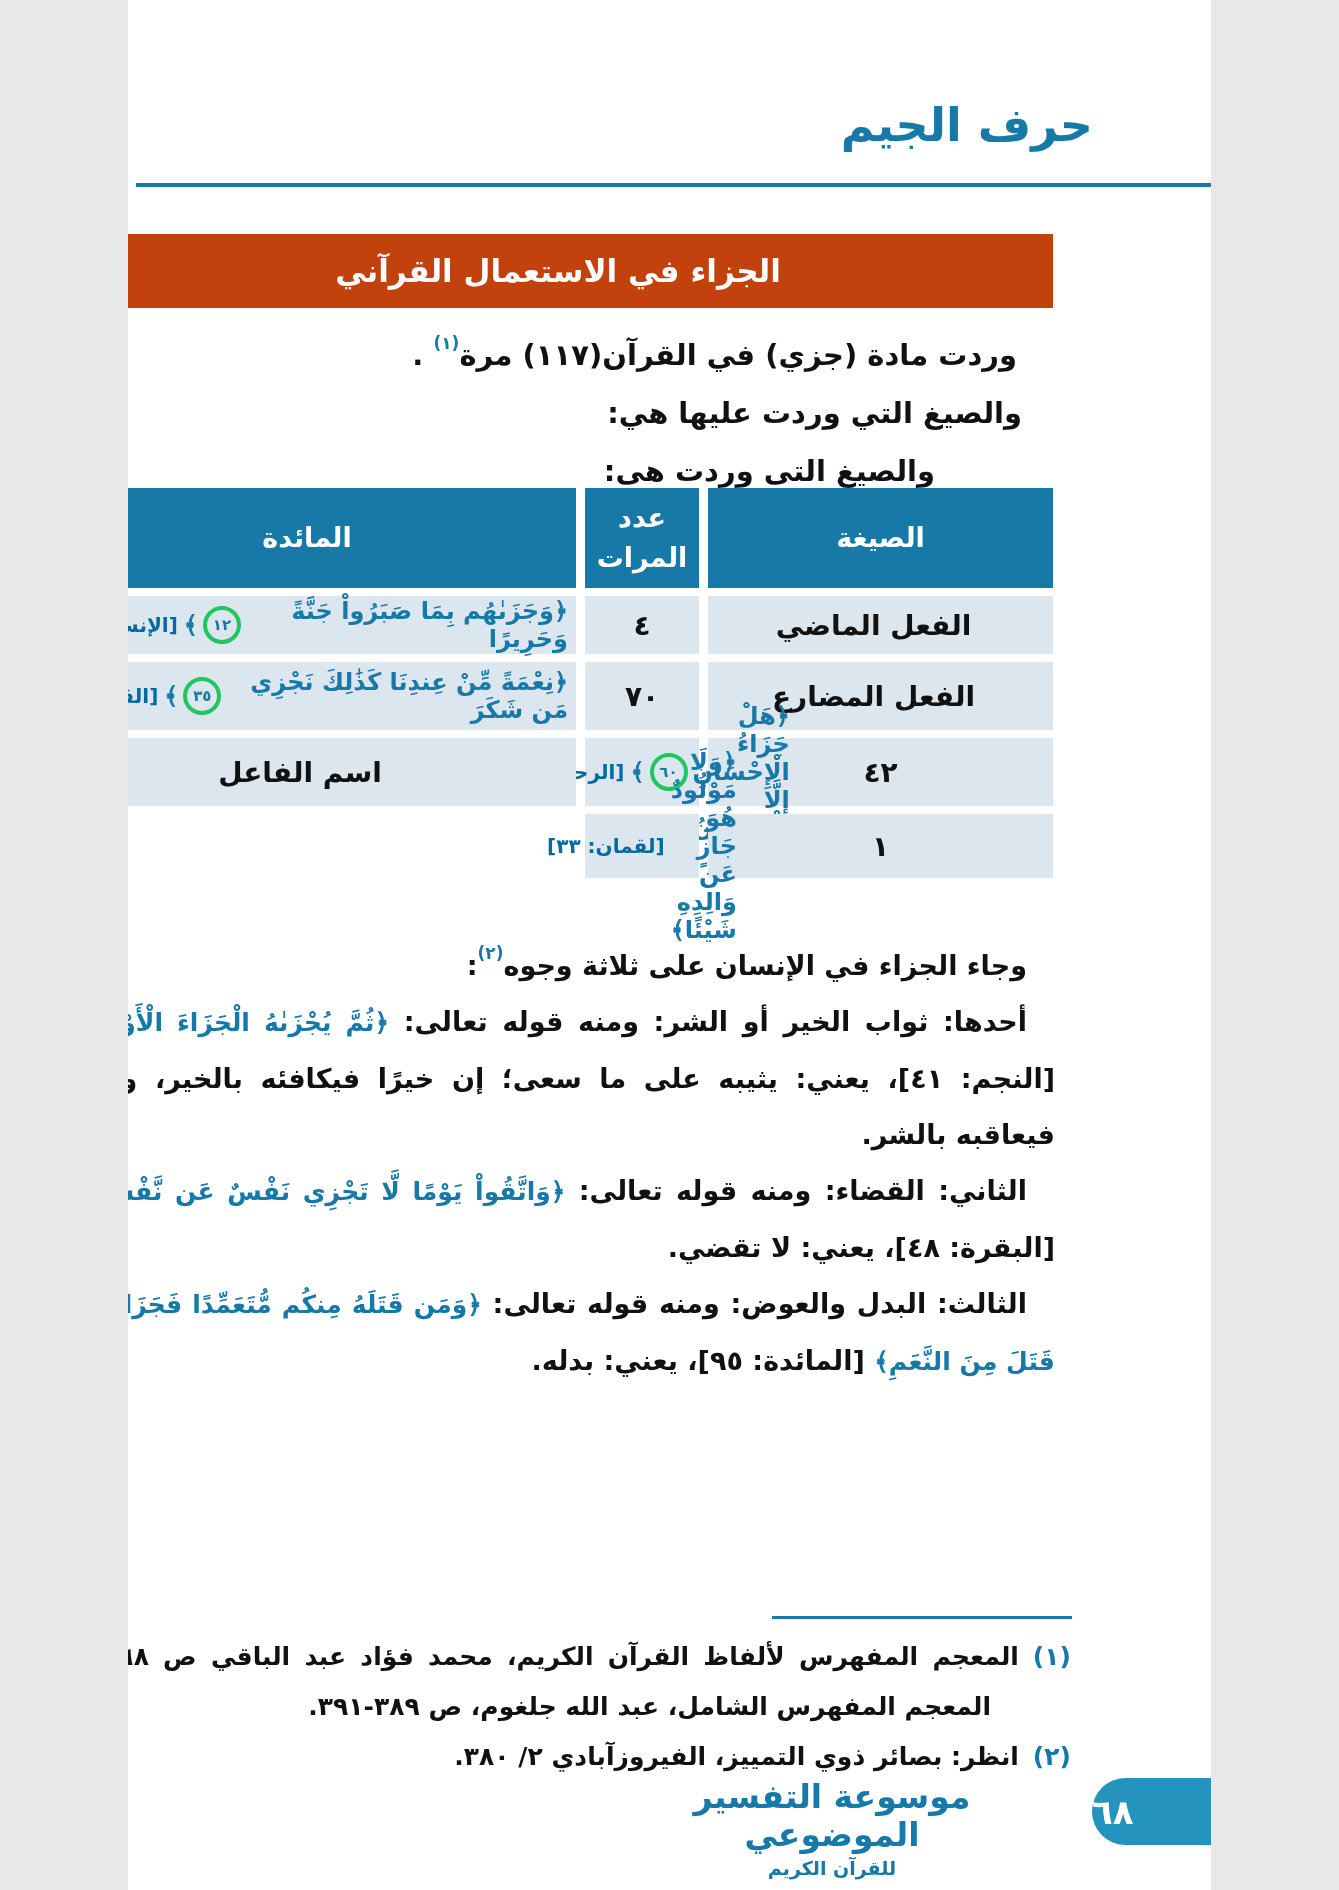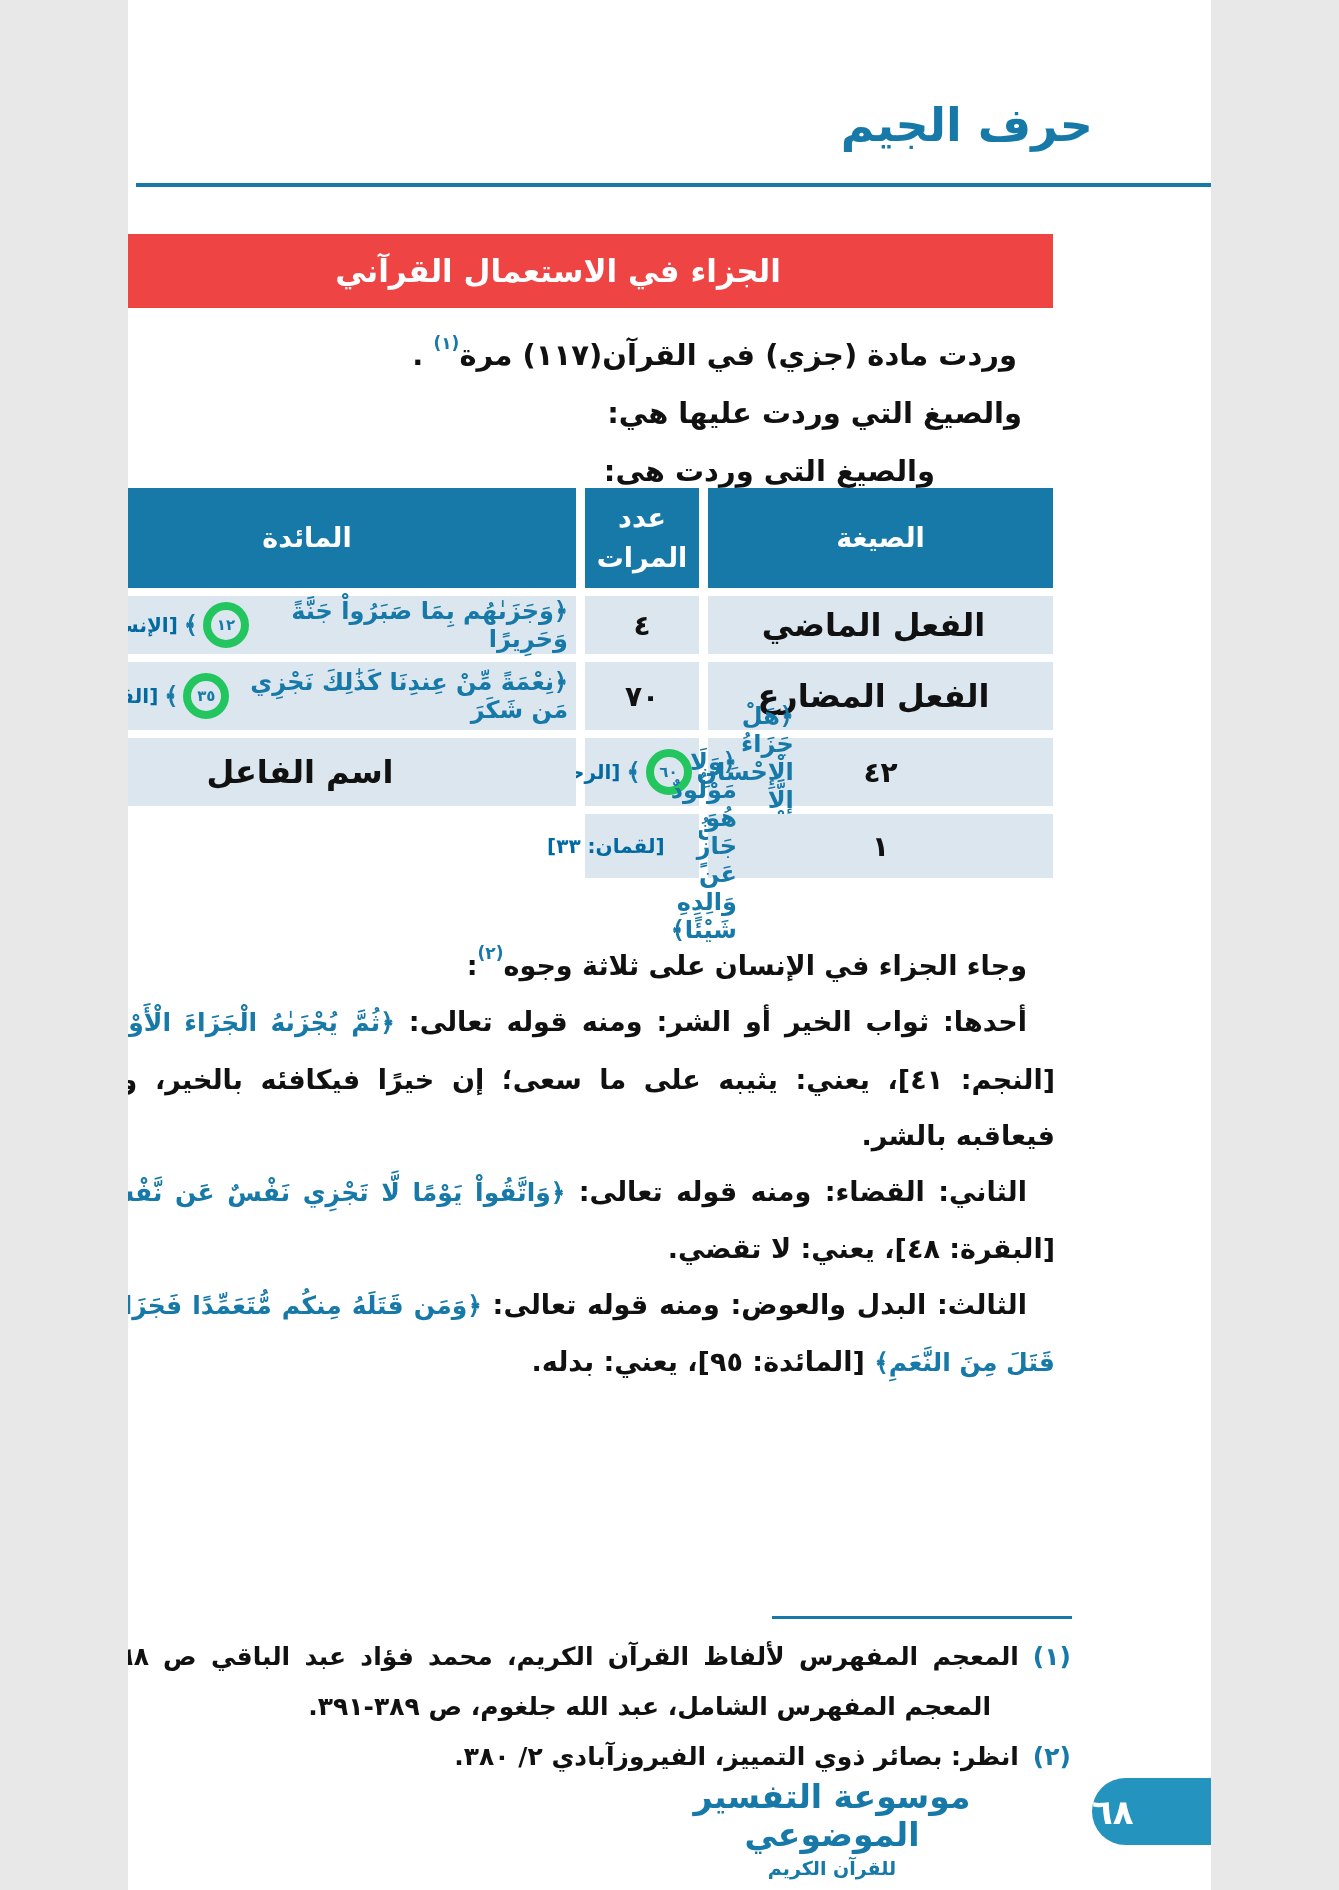--- a/index.html
+++ b/index.html
@@ -19,21 +19,21 @@
     color:#1779a8;font-size:46px;font-weight:700;
     letter-spacing:-1px;
   }
   .top-rule{
     position:absolute;top:183px;left:8px;width:1216px;height:4px;
     background:#1779a8;
   }
   
   .title-bar{
     position:absolute;top:234px;right:158px;width:990px;height:74px;
-    background:#ef4444;color:#fff;
+    background:#c2410c;color:#fff;
     display:flex;align-items:center;justify-content:center;
     font-size:31px;font-weight:700;
   }
   
   .intro{
     position:absolute;top:314px;right:156px;width:1035px;
     font-size:29px;font-weight:700;line-height:58px;
   }
   .intro p{margin:0;}
   .indent-sm{text-indent:38px;}
@@ -50,27 +50,27 @@
   }
   .qtable .cell{
     display:flex;align-items:center;justify-content:center;
   }
   .qtable .th{
     background:#1779a8;color:#fff;font-size:27px;font-weight:700;
     text-align:center;line-height:1.5;
   }
   .qtable .td{background:#dce6ee;}
   .cell-form{justify-content:flex-start;padding-right:14px;box-sizing:border-box;
-    font-size:32px;font-weight:700;color:#111;}
+    font-size:28px;font-weight:700;color:#111;}
   .cell-count{font-size:28px;font-weight:700;color:#111;}
   .cell-verse{font-size:24px;font-weight:700;color:#1779a8;padding:0 8px;box-sizing:border-box;}
   .verse-text{color:#1779a8;}
   .aya-medallion{
     display:inline-flex;align-items:center;justify-content:center;
-    width:30px;height:30px;border:8px solid #22c55e;border-radius:50%;
+    width:30px;height:30px;border:4px solid #22c55e;border-radius:50%;
     font-size:15px;color:#1779a8;margin:0 5px;flex:0 0 auto;
   }
   .close-bracket{color:#1779a8;}
   .verse-ref{color:#0369a1;font-size:20px;font-weight:700;margin-right:6px;white-space:nowrap;}
   
   .body-text{
     position:absolute;top:925px;right:156px;width:1037px;
     font-size:27px;font-weight:700;line-height:56px;
     text-align:justify;
   }

